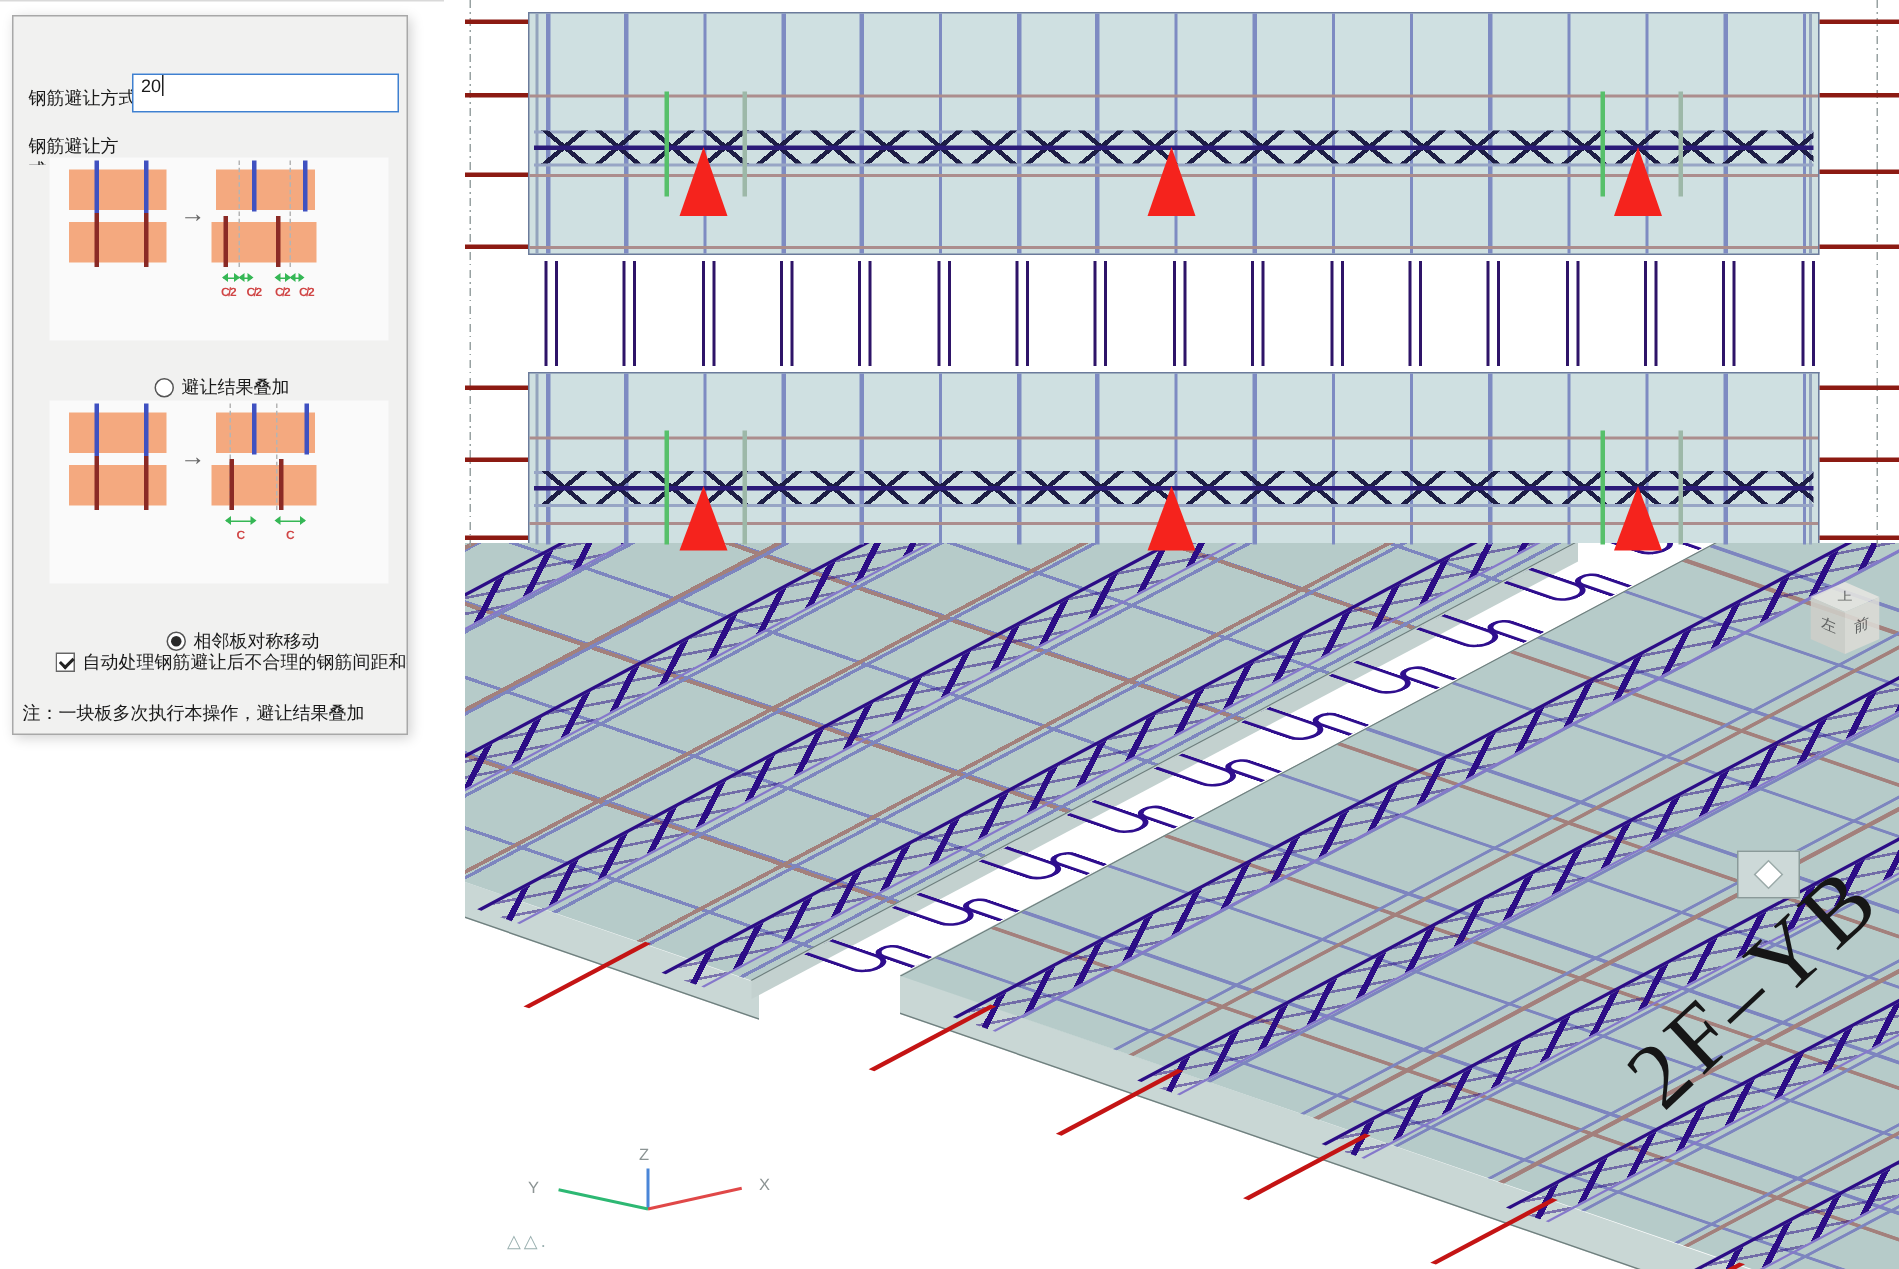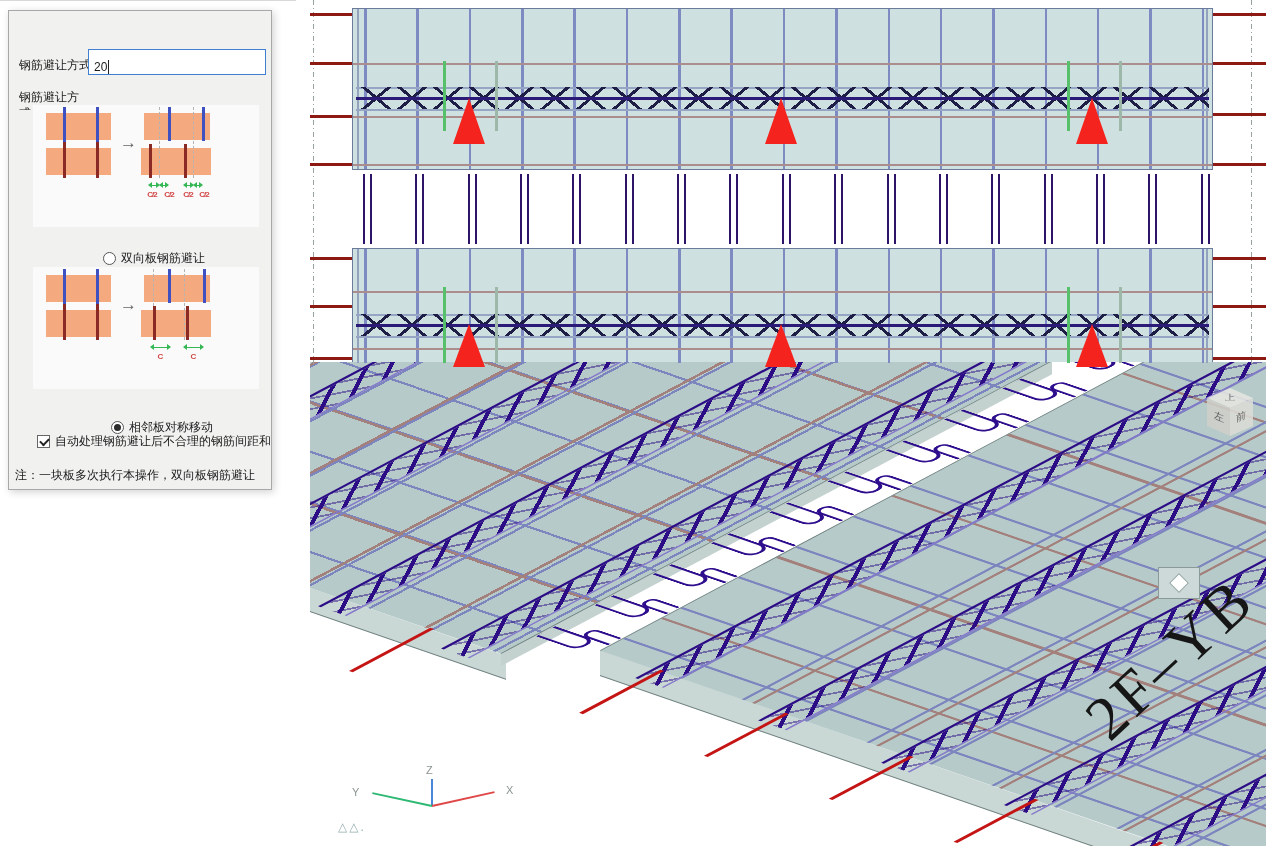--- a/index.html
+++ b/index.html
@@ -11,21 +11,21 @@
   #dialog { position:absolute; left:8px; top:10px; width:264px; height:480px;
             background:#f1f1f0; border:1px solid #a8a8a8; box-shadow:2px 2px 8px rgba(0,0,0,.18);
             overflow:hidden; font-size:12px; color:#1a1a1a; }
   .titlebar { position:absolute; left:0; top:0; right:0; height:30px; display:flex; align-items:center;
               padding:0 9px; }
   .titlebar .ttl { flex:1; font-size:12px; }
   .closebtn { width:18px; height:18px; line-height:17px; text-align:center; color:#444;
               font-size:13px; cursor:pointer; }
   .fieldlbl { position:absolute; left:10px; top:46px; }
   .inputbox { position:absolute; left:79px; top:38px; width:178px; height:26px; background:#fff;
-              border:1.5px solid #3f80d0; display:flex; align-items:flex-end; padding-left:5px; }
+              border:1.5px solid #3f80d0; display:flex; align-items:flex-start; padding-left:5px; }
   .caret { display:inline-block; width:1px; height:14px; background:#222; margin-left:1px; }
   .methodlbl { position:absolute; left:10px; top:78px; width:70px; height:21px; overflow:hidden;
                line-height:16px; }
   .diagpanel { position:absolute; left:24px; width:226px; height:122px; background:#fafafa; }
   #diag1 { top:94px; } #diag2 { top:256px; }
   .orect { position:absolute; background:#f4a97f; }
   .dvline { position:absolute; width:3px; }
   .dblue { background:#3f51c1; } .dred { background:#8b2a25; }
   .ddash { position:absolute; width:0; border-left:1px dashed #b4b4b4; }
   .darrow { position:absolute; color:#666; font-size:17px; }
@@ -154,21 +154,21 @@
       <div class="dim" style="left:151px;top:80px;width:9px"></div>
       <div class="dim" style="left:161px;top:80px;width:8px"></div>
       <span class="dimlbl" style="left:110px;top:85px">C/2</span>
       <span class="dimlbl" style="left:127px;top:85px">C/2</span>
       <span class="dimlbl" style="left:146px;top:85px">C/2</span>
       <span class="dimlbl" style="left:162px;top:85px">C/2</span>
     </div>
 
     <div class="optrow" style="left:94px;top:239px">
       <span class="radio" id="radio1"></span>
-      <span>双向板钢筋避让</span>
+      <span>避让结果叠加</span>
     </div>
 
     <div class="diagpanel" id="diag2">
       <div class="orect" style="left:13px;top:8px;width:65px;height:27px"></div>
       <div class="orect" style="left:13px;top:43px;width:65px;height:27px"></div>
       <div class="dvline dblue" style="left:30px;top:2px;height:35px"></div>
       <div class="dvline dred" style="left:30px;top:37px;height:36px"></div>
       <div class="dvline dblue" style="left:63px;top:2px;height:35px"></div>
       <div class="dvline dred" style="left:63px;top:37px;height:36px"></div>
       <div class="darrow" style="left:87px;top:28px">→</div>
@@ -189,21 +189,21 @@
     <div class="optrow" style="left:102px;top:408px">
       <span class="radio sel" id="radio2"></span>
       <span>相邻板对称移动</span>
     </div>
 
     <div class="cbxrow">
       <span class="cbx on" id="cbx1"></span>
       <span>自动处理钢筋避让后不合理的钢筋间距和排</span>
     </div>
 
-    <div class="notetxt">注：一块板多次执行本操作，双向板钢筋避让</div>
+    <div class="notetxt">注：一块板多次执行本操作，避让结果叠加</div>
   </div>
 
   <div id="cadview">
 
     <div id="view3d">
       <div class="face faceFront" style="left:0;top:226px;width:196px;height:24px"></div>
       <div class="face faceGap" style="left:191px;top:291px;width:551px;height:13px"></div>
       <div class="face faceGap" style="left:290px;top:288px;width:546px;height:11px"></div>
       <div class="face faceFront" style="left:290px;top:288px;width:670px;height:26px"></div>
       <div class="slab" id="slabA">

